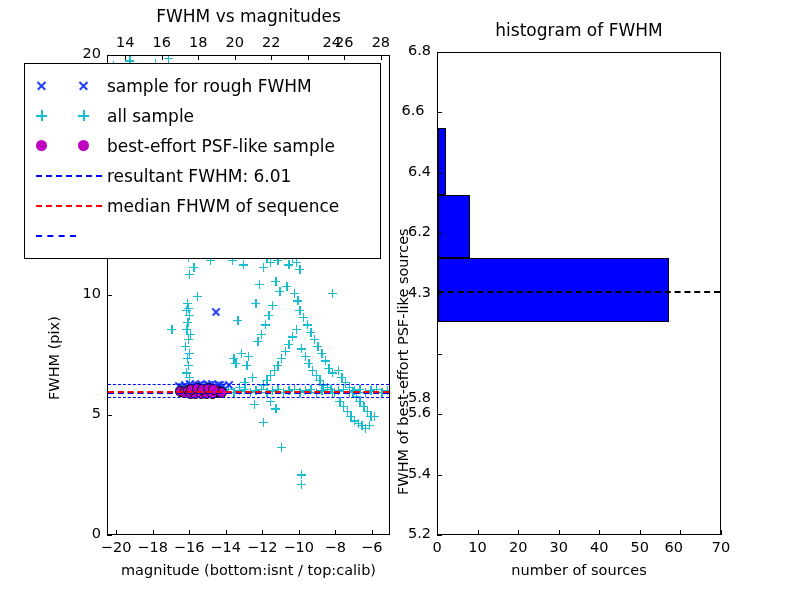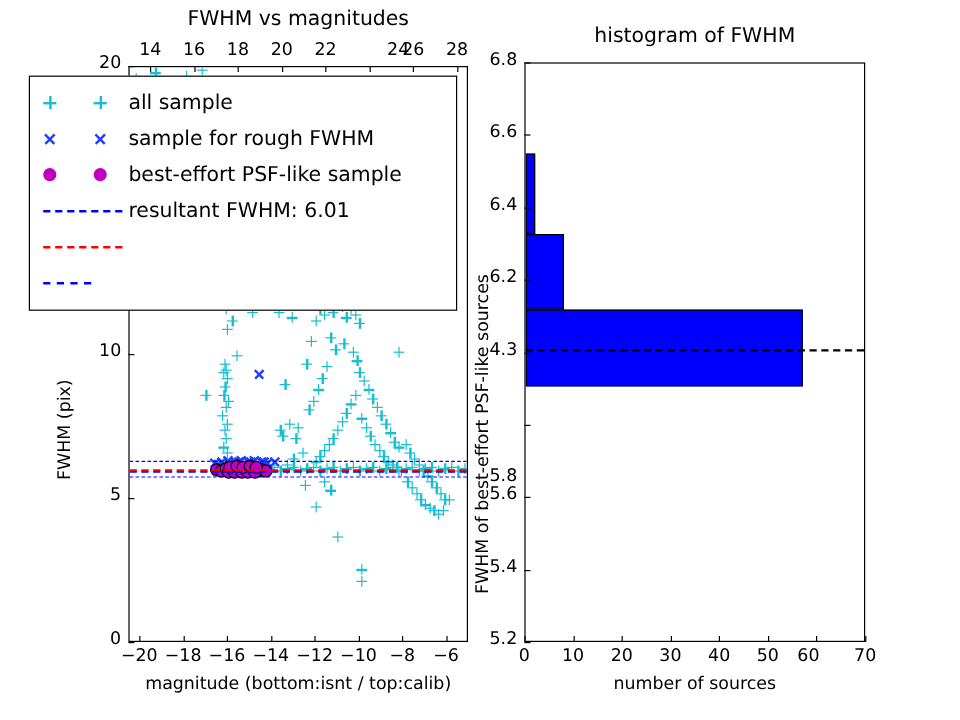--- a/index.html
+++ b/index.html
@@ -370,61 +370,62 @@
       <div class="tklabel" style="left: 395px; top: 404.25px; width: 36px; text-align: right;">5.6</div>
       <div class="tick" style="left: 437px; top: 353.875px; width: 5px; height: 1px;"></div>
       <div class="tklabel" style="left: 395px; top: 343.875px; width: 36px; text-align: right; margin-top: 45px;">5.8</div>
       <div class="tick" style="left: 437px; top: 293.5px; width: 5px; height: 1px;"></div>
       <div class="tklabel" style="left: 395px; top: 283.5px; width: 36px; text-align: right;">4.3</div>
       <div class="tick" style="left: 437px; top: 233.125px; width: 5px; height: 1px;"></div>
       <div class="tklabel" style="left: 395px; top: 223.125px; width: 36px; text-align: right;">6.2</div>
       <div class="tick" style="left: 437px; top: 172.75px; width: 5px; height: 1px;"></div>
       <div class="tklabel" style="left: 395px; top: 162.75px; width: 36px; text-align: right;">6.4</div>
       <div class="tick" style="left: 437px; top: 112.375px; width: 5px; height: 1px;"></div>
-      <div class="tklabel" style="left: 395px; top: 102.375px; width: 36px; text-align: right;">6.6</div>
+      <div class="tklabel" style="left: 395px; top: 102.375px; width: 36px; text-align: center;">6.6</div>
       <div class="tick" style="left: 437px; top: 52px; width: 5px; height: 1px;"></div>
       <div class="tklabel" style="left: 395px; top: 42px; width: 36px; text-align: right;">6.8</div>
     </div>
 
   <div class="axlabel" style="left:437px;top:562px;width:284px;text-align:center;">number of sources</div>
 
   <div class="axlabel vlabel" style="left:395px;top:495px;transform:rotate(-90deg);">FWHM of best-effort PSF-like sources</div>
 
   <div id="legend">
     <div class="leg-row">
       <div class="leg-key">
+        <span class="k-x" style="left:3px;"></span>
+          <span class="k-x" style="left:45px;"></span>
+      </div>
+      <div class="leg-txt">sample for rough FWHM</div>
+    </div>
+    <div class="leg-row">
+      <div class="leg-key">
         <span class="k-plus" style="left:3px;"></span>
           <span class="k-plus" style="left:45px;"></span>
       </div>
       <div class="leg-txt">all sample</div>
     </div>
     <div class="leg-row">
       <div class="leg-key">
-        <span class="k-x" style="left:3px;"></span>
-          <span class="k-x" style="left:45px;"></span>
-      </div>
-      <div class="leg-txt">sample for rough FWHM</div>
-    </div>
-    <div class="leg-row">
-      <div class="leg-key">
         <span class="k-dot" style="left:3px;"></span>
           <span class="k-dot" style="left:45px;"></span>
       </div>
       <div class="leg-txt">best-effort PSF-like sample</div>
     </div>
     <div class="leg-row">
       <div class="leg-key">
         <span class="k-line k-dashblue"></span>
       </div>
       <div class="leg-txt">resultant FWHM: 6.01</div>
     </div>
     <div class="leg-row">
       <div class="leg-key">
         <span class="k-line k-dashred"></span>
       </div>
+      <div class="leg-txt">median FHWM of sequence</div>
     </div>
     <div class="leg-row">
       <div class="leg-key">
         <span class="k-line k-dashdot" style="width:40px;left:3px;"></span>
       </div>
     </div>
   </div>
 
 </div>
 

